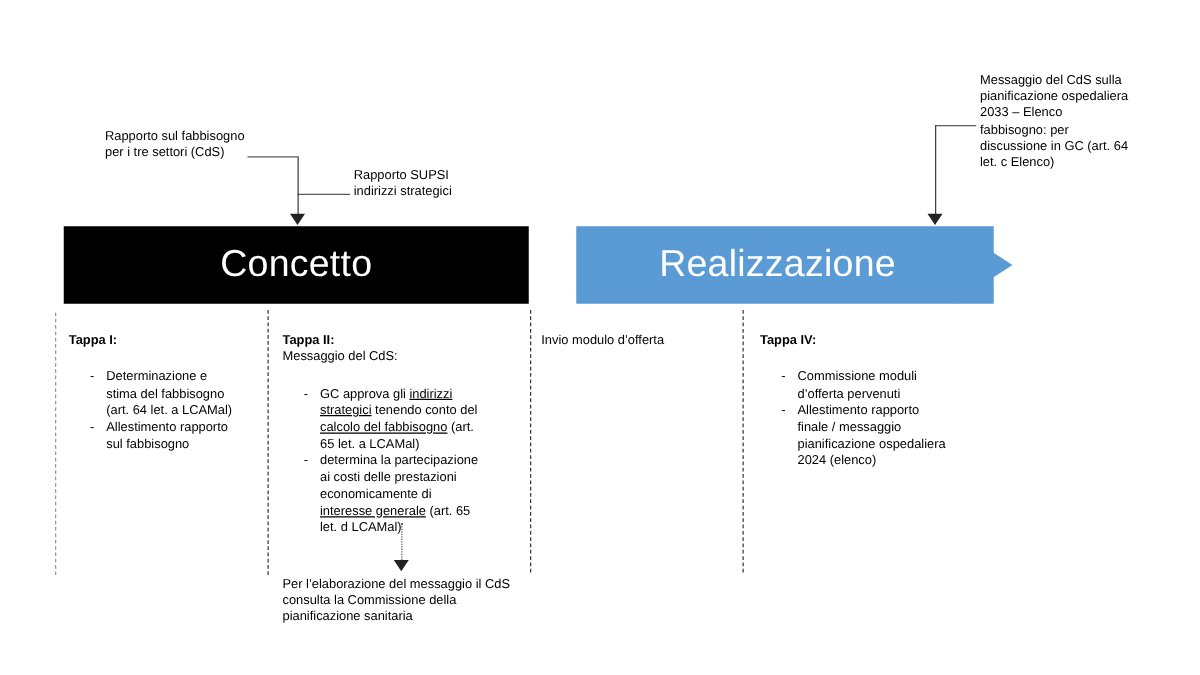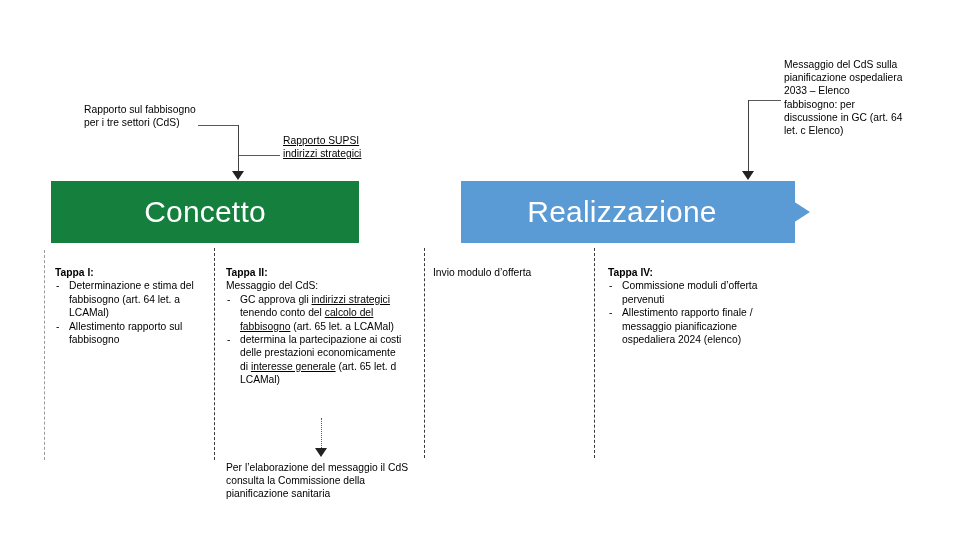--- a/index.html
+++ b/index.html
@@ -15,22 +15,22 @@
 
   
   .phase{
     position:absolute;
     display:flex;align-items:center;justify-content:center;
     color:#ffffff;
     font-weight:400;
     letter-spacing:0.2px;
   }
   .phase-concetto{
-    left:51px;top:181px;width:308px;height:62px;
-    background:#15803d;
+    left:51px;top:181px;width:372px;height:62px;
+    background:#000000;
     font-size:30px;
   }
   .phase-realizzazione{
     left:429px;top:181px;width:334px;height:62px;
     background:#5B9BD5;
     font-size:30px;
     justify-content:center;
     margin-left:32px;
   }
   .phase-realizzazione .ptext{transform:translateX(-6px);}
@@ -68,21 +68,21 @@
     color:#000000;
   }
   .tappa{
     position:absolute;
     font-size:10.3px;
     line-height:13.4px;
     color:#000000;
   }
   .tappa .hd{font-weight:bold;display:block;}
   .tappa .sub{display:block;}
-  .bullets{margin:0;padding:0;list-style:none;}
+  .bullets{margin:16px;padding:0;list-style:none;}
   .bullets li{
     position:relative;
     padding-left:14px;
     margin:0;
   }
   .bullets li::before{
     content:"-";
     position:absolute;left:1px;top:0;
   }
   u.ul{text-decoration:underline;}
@@ -91,21 +91,21 @@
 <body>
 
 <div class="canvas">
 
   <div class="note" style="left:84px;top:103px;width:150px;">
     <span>Rapporto sul fabbisogno</span><br>
     <span>per i tre settori (CdS)</span>
   </div>
   <div class="hline" style="left:198px;top:125px;width:40px;"></div>
 
-  <div class="note" style="left:283px;top:134px;width:150px;text-decoration:underline;">
+  <div class="note" style="left:283px;top:134px;width:150px;">
     <span>Rapporto SUPSI</span><br>
     <span>indirizzi strategici</span>
   </div>
   <div class="hline" style="left:238px;top:155px;width:42px;"></div>
 
   <div class="vline" style="left:238px;top:125px;height:47px;"></div>
   <div class="arrow-down" style="left:232px;top:171px;"></div>
 
   <div class="note" style="left:784px;top:58px;width:160px;">
     <span>Messaggio del CdS sulla</span><br>

